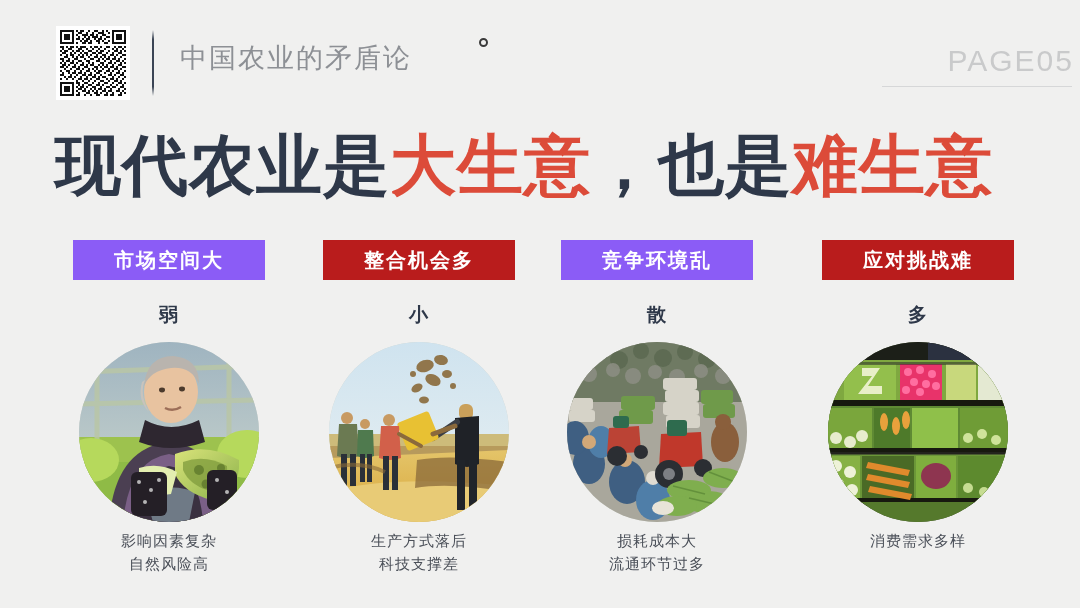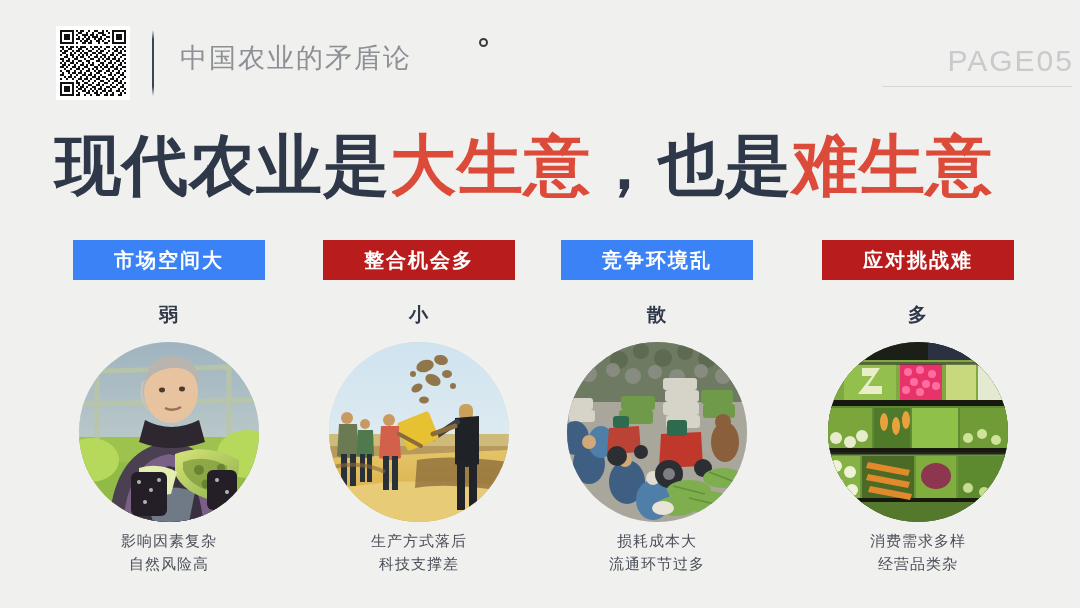--- a/index.html
+++ b/index.html
@@ -65,21 +65,21 @@
   .col-1 { left:294px; }
   .col-2 { left:532px; }
   .col-3 { left:793px; }
 
   .badge {
     width:192px; height:40px; margin:0 auto;
     display:flex; align-items:center; justify-content:center;
     color:#ffffff; font-size:20px; font-weight:bold; letter-spacing:2px;
     font-family:"DejaVu Sans","Liberation Sans",sans-serif;
   }
-  .badge-red  { background:#3b82f6; }
+  .badge-red  { background:#8b5cf6; }
   .badge-navy { background:#b91c1c; }
 
   .keyword {
     margin-top:22px; text-align:center;
     font-size:19px; font-weight:bold; color:#2e3849; letter-spacing:1px;
     font-family:"DejaVu Sans","Liberation Sans",sans-serif;
   }
 
   .photo {
     position:relative; width:180px; height:180px; margin:14px auto 0;
@@ -728,17 +728,16 @@
             </g>
         </g>
         <g fill="#2f2f2a" opacity="0.55">
           <rect x="0" y="20" width="180" height="3"></rect>
           <rect x="0" y="110" width="180" height="3"></rect>
         </g>
       </svg>
     </div>
     <div class="caption">
       <span>消费需求多样</span>
-      <span>经营品类杂</span>
     </div>
   </div>
 
 </div>
 
 </body></html>

